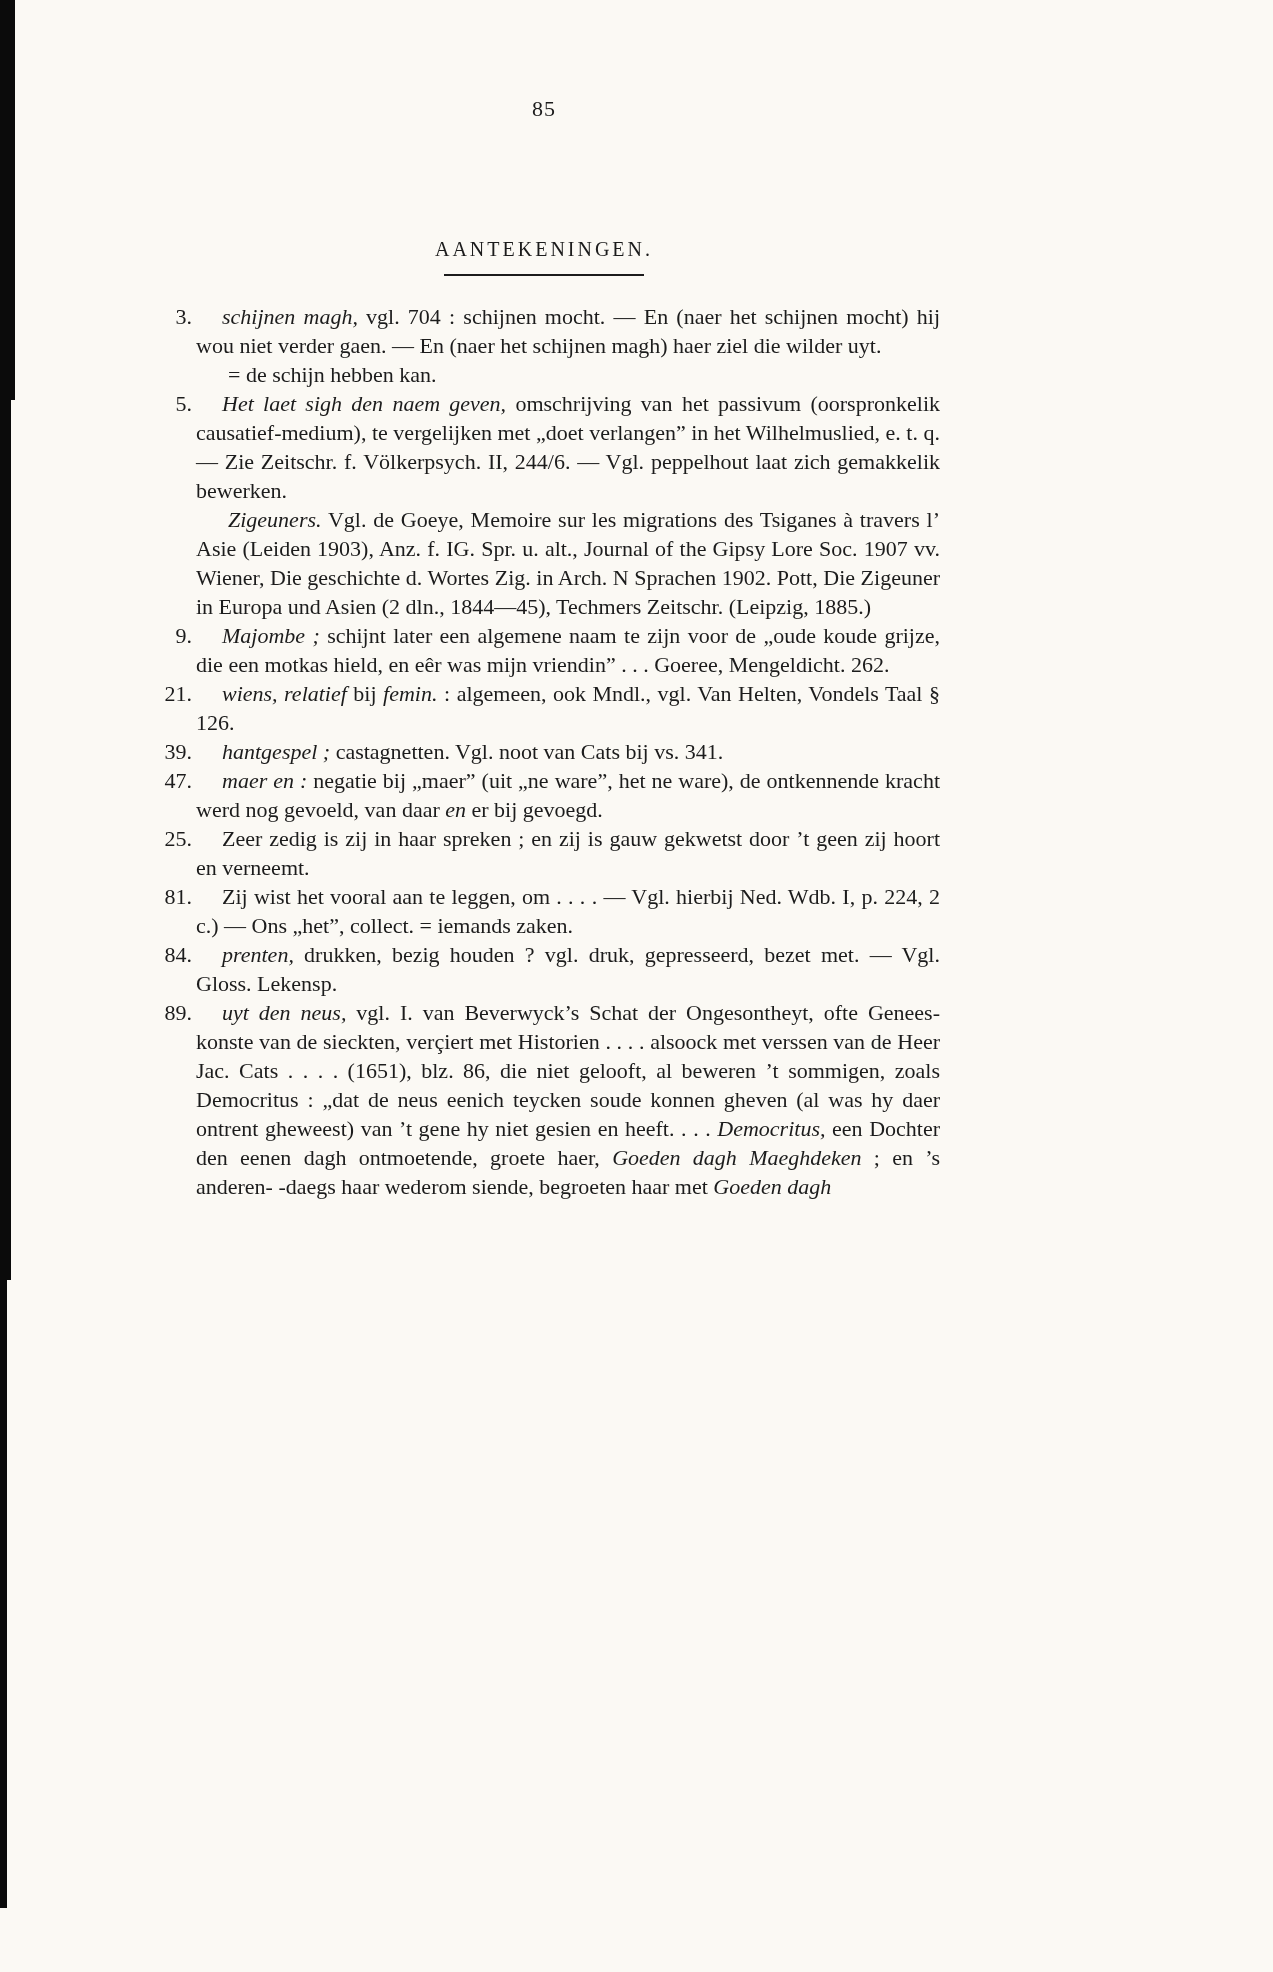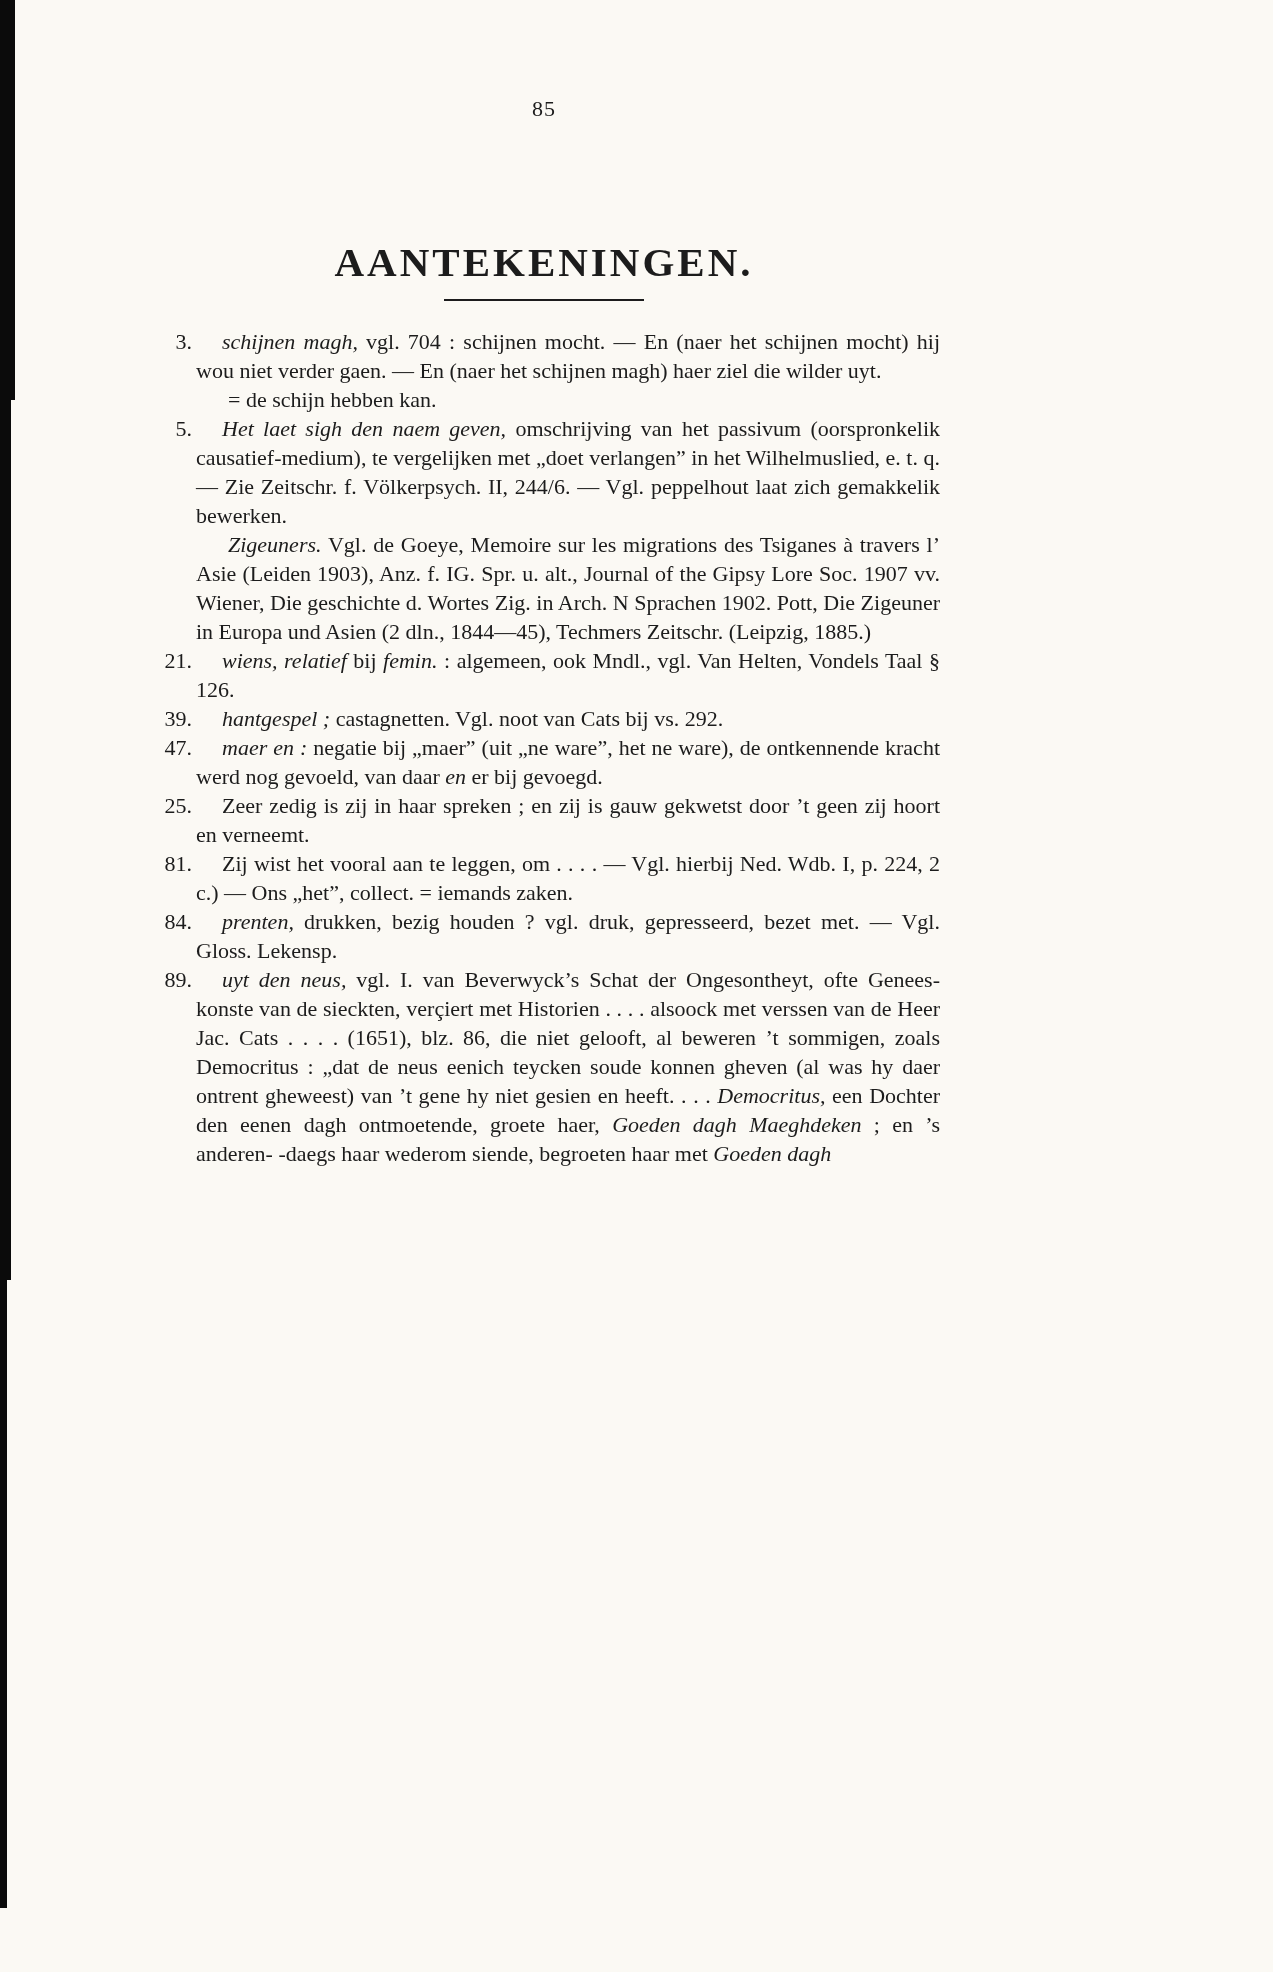--- a/index.html
+++ b/index.html
@@ -25,22 +25,22 @@
   }
   .page-number {
     margin-top: 96px;
     text-align: center;
     font-size: 22px;
     letter-spacing: 1px;
   }
   .title {
     margin: 116px 0 0 0;
     text-align: center;
-    font-size: 41px;
-    font-weight: 700;
+    font-size: 20px;
+    font-weight: 400;
     letter-spacing: 3px;
   }
   .title-rule {
     width: 200px;
     height: 2px;
     background: #1c1c1c;
     margin: 13px auto 0 auto;
   }
   .notes {
     margin-top: 26px;
@@ -84,24 +84,27 @@
     <div class="notes">
         <div class="note">
           <p class="para-first"><span class="note-num">3.</span><em class="it">schijnen magh,</em><span class="run"> vgl. 704 : schijnen mocht. — En (naer het schijnen mocht) hij wou niet verder gaen. — En (naer het schijnen magh) haer ziel die wilder uyt.</span></p>
           <p class="para-cont"><span class="run">= de schijn hebben kan.</span></p>
         </div>
         <div class="note">
           <p class="para-first"><span class="note-num">5.</span><em class="it">Het laet sigh den naem geven,</em><span class="run"> omschrijving van het passivum (oorspronkelik causatief-medium), te vergelijken met „doet verlangen” in het Wilhelmuslied, e. t. q. — Zie Zeitschr. f. Völkerpsych. II, 244/6. — Vgl. peppelhout laat zich gemakkelik bewerken.</span></p>
           <p class="para-cont"><em class="it">Zigeuners.</em><span class="run"> Vgl. de Goeye, Memoire sur les migrations des Tsiganes à travers l’ Asie (Leiden 1903), Anz. f. IG. Spr. u. alt., Journal of the Gipsy Lore Soc. 1907 vv. Wiener, Die geschichte d. Wortes Zig. in Arch. N Sprachen 1902. Pott, Die Zigeuner in Europa und Asien (2 dln., 1844—45), Techmers Zeitschr. (Leipzig, 1885.)</span></p>
         </div>
         <div class="note">
+          <p class="para-first"><span class="note-num">9.</span><em class="it">Majombe ;</em><span class="run"> schijnt later een algemene naam te zijn voor de „oude koude grijze, die een motkas hield, en eêr was mijn vriendin” . . . Goeree, Mengeldicht. 262.</span></p>
+        </div>
+        <div class="note">
           <p class="para-first"><span class="note-num">21.</span><em class="it">wiens, relatief</em><span class="run"> bij </span><em class="it">femin.</em><span class="run"> : algemeen, ook Mndl., vgl. Van Helten, Vondels Taal § 126.</span></p>
         </div>
         <div class="note">
-          <p class="para-first"><span class="note-num">39.</span><em class="it">hantgespel ;</em><span class="run"> castagnetten.  Vgl. noot van Cats bij vs. 292.</span></p>
+          <p class="para-first"><span class="note-num">39.</span><em class="it">hantgespel ;</em><span class="run"> castagnetten.  Vgl. noot van Cats bij vs. 341.</span></p>
         </div>
         <div class="note">
           <p class="para-first"><span class="note-num">47.</span><em class="it">maer en :</em><span class="run"> negatie bij „maer” (uit „ne ware”, het ne ware), de ontkennende kracht werd nog gevoeld, van daar </span><em class="it">en</em><span class="run"> er bij gevoegd.</span></p>
         </div>
         <div class="note">
           <p class="para-first"><span class="note-num">25.</span><span class="run">Zeer zedig is zij in haar spreken ; en zij is gauw gekwetst door ’t geen zij hoort en verneemt.</span></p>
         </div>
         <div class="note">
           <p class="para-first"><span class="note-num">81.</span><span class="run">Zij wist het vooral aan te leggen, om . . . . — Vgl. hierbij Ned. Wdb. I, p. 224, 2 c.) — Ons „het”, collect. = iemands zaken.</span></p>
         </div>

